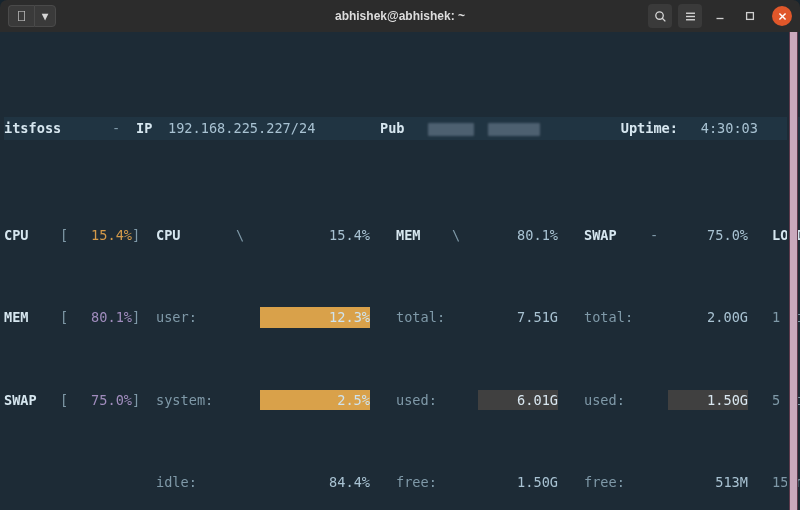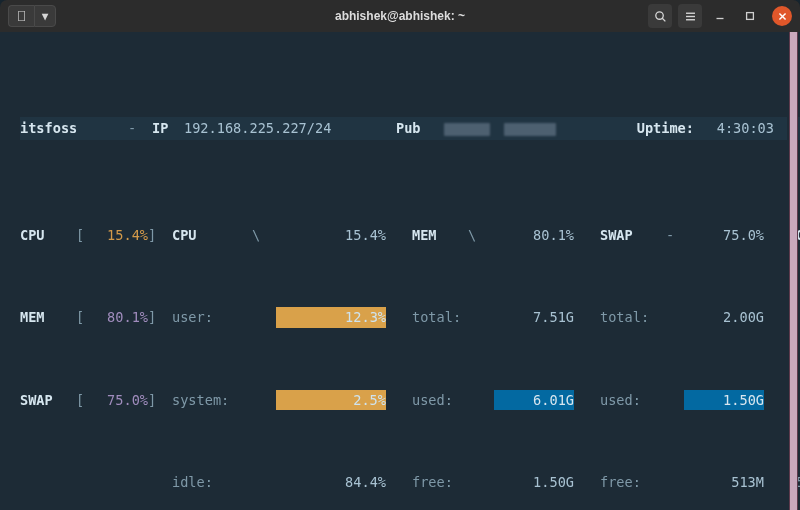--- a/index.html
+++ b/index.html
@@ -41,40 +41,40 @@
     width:20px;height:20px;border-radius:50%;background:#e0572a;
     display:flex;align-items:center;justify-content:center;
     color:#fff;font-size:11px;font-family:"Liberation Sans",sans-serif;margin-left:4px;
   }
 
   
   .term{
     position:absolute;top:32px;left:0;width:800px;height:478px;
     background:#1d2b36;color:#b9c8d2;
     font-size:13.6px;line-height:20.6px;
-    box-sizing:border-box;padding:3px 0 0 20px;
+    box-sizing:border-box;padding:3px 0 0 4px;
     white-space:pre;overflow:hidden;
   }
   .scrollbar{
     position:absolute;top:32px;right:2px;width:11px;height:478px;
     background:#1d2b36;
   }
   .scroll-thumb{
     position:absolute;top:0;left:2px;width:7px;height:478px;
     background:#c9a9bd;border-left:1px solid #5d3a4c;border-right:1px solid #5d3a4c;
   }
 
   
   .c-head{color:#d6e6ef;font-weight:bold;}
   .c-lbl{color:#7f99a8;}
   .c-val{color:#a8c2d2;}
   .c-warn{color:#d49a4a;}
   .c-purple{color:#a08cbd;}
   .hl-orange{background:#d9a14a;color:#cfe3ee;}
-  .hl-purple{background:#0369a1;color:#d8e6ef;}
+  .hl-purple{background:#404040;color:#d8e6ef;}
 
   .row{display:block;height:20.6px;}
   .seg{display:inline-block;vertical-align:top;}
 
   
   .headline{background:#203442;display:block;height:23px;line-height:23px;margin-bottom:2px;}
 </style>
 </head>
 <body>
 

